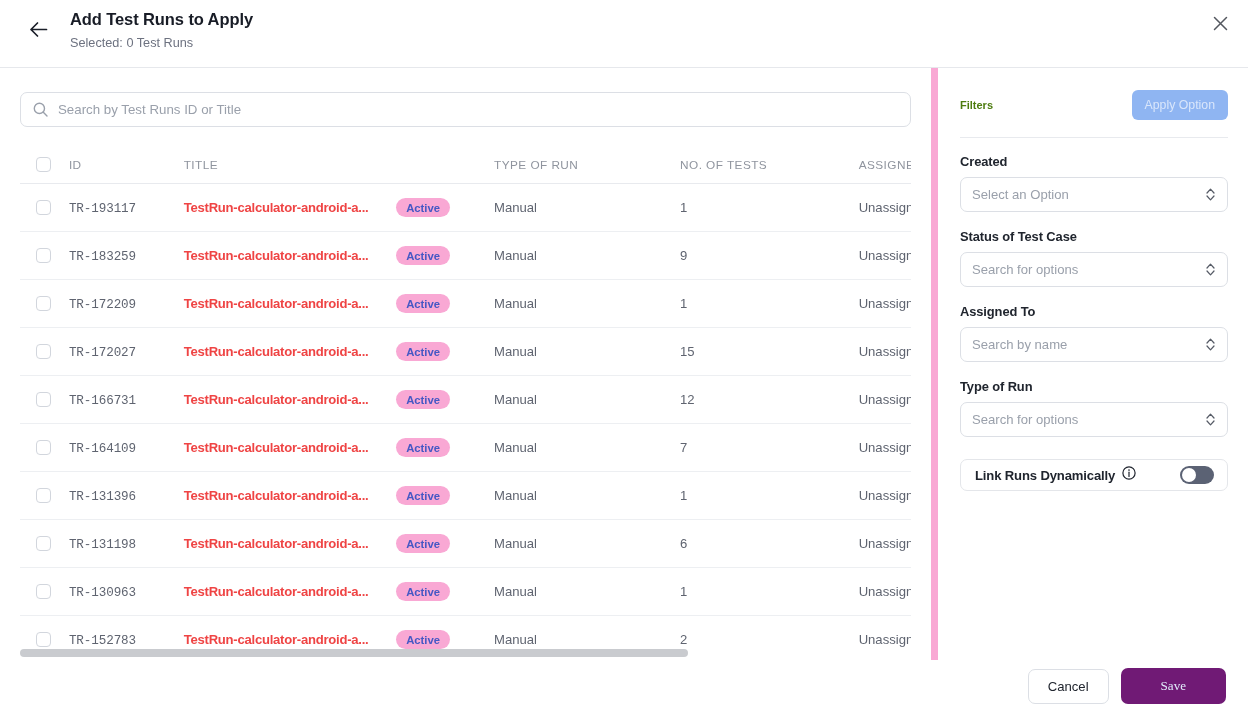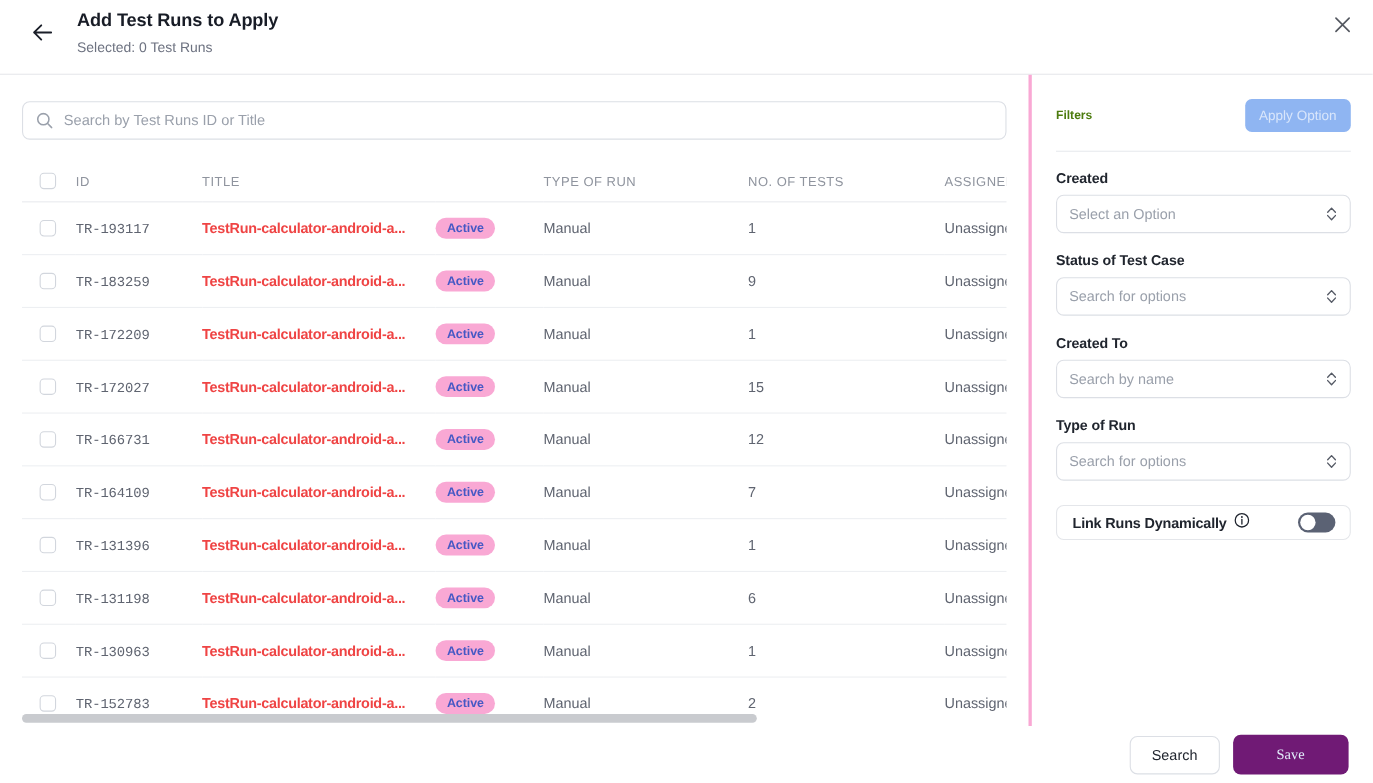--- a/index.html
+++ b/index.html
@@ -39,21 +39,21 @@
     position: absolute; top: 9px; right: 12px;
     width: 32px; height: 32px;
     display: flex; align-items: center; justify-content: center;
     cursor: pointer; border-radius: 6px;
   }
 
   
   .body-wrap { display: flex; height: 592px; }
   .left-pane {
     width: 938px; flex: 0 0 938px;
-    border-right: 3px solid #f9a8d4;
+    border-right: 7px solid #f9a8d4;
     position: relative;
     padding: 0 20px;
   }
   .right-pane {
     width: 310px; flex: 0 0 310px;
     padding: 22px 20px 0 22px;
   }
 
   
   .search-box {
@@ -401,21 +401,21 @@
             <span class="select-text">Search for options</span>
             <span class="chev">
               <svg width="11" height="15" viewBox="0 0 11 15" fill="none">
                 <path d="M2 6L5.5 2.2L9 6" stroke="#565b66" stroke-width="1.25" stroke-linecap="round" stroke-linejoin="round"></path>
                 <path d="M2 9L5.5 12.8L9 9" stroke="#565b66" stroke-width="1.25" stroke-linecap="round" stroke-linejoin="round"></path>
               </svg>
             </span>
           </div>
         </div>
         <div class="field-group">
-          <div class="field-label">Created To</div>
+          <div class="field-label">Assigned To</div>
           <div class="select-box">
             <span class="select-text">Search by name</span>
             <span class="chev">
               <svg width="11" height="15" viewBox="0 0 11 15" fill="none">
                 <path d="M2 6L5.5 2.2L9 6" stroke="#565b66" stroke-width="1.25" stroke-linecap="round" stroke-linejoin="round"></path>
                 <path d="M2 9L5.5 12.8L9 9" stroke="#565b66" stroke-width="1.25" stroke-linecap="round" stroke-linejoin="round"></path>
               </svg>
             </span>
           </div>
         </div>
@@ -445,15 +445,15 @@
         </span>
       </div>
       <div class="switch">
         <div class="knob"></div>
       </div>
     </div>
   </div>
 </div>
 
 <div class="modal-footer">
-  <button class="btn-cancel">Search</button>
+  <button class="btn-cancel">Cancel</button>
   <button class="btn-save">Save</button>
 </div>
 
 </body></html>

